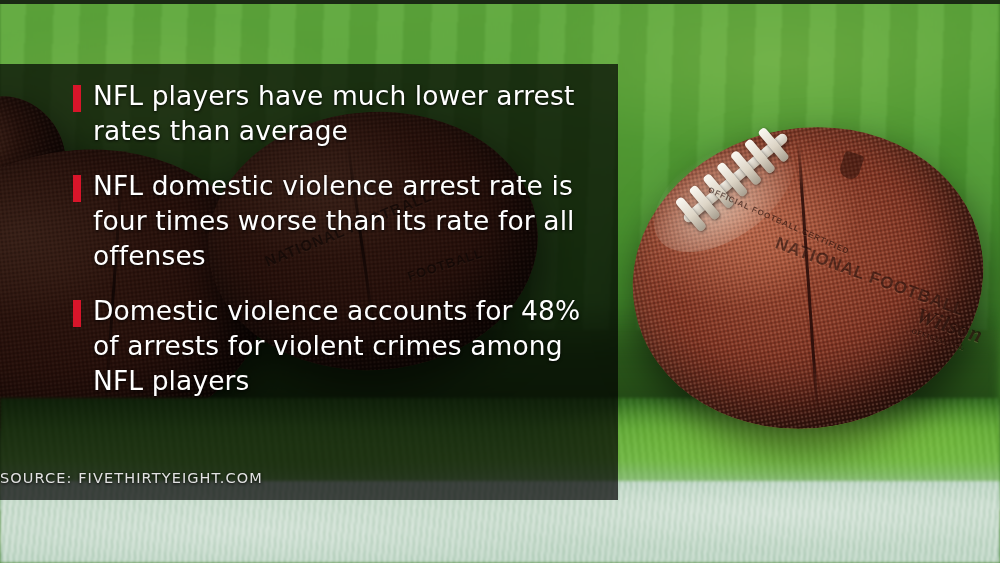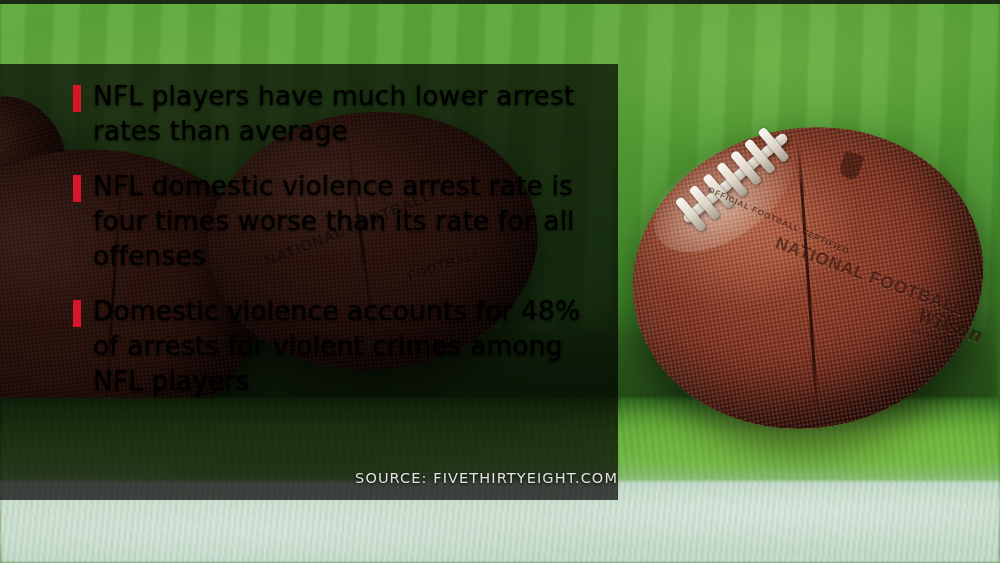--- a/index.html
+++ b/index.html
@@ -221,36 +221,36 @@
     margin-top:20px;
   }
   .bullet:first-child{ margin-top:14px; }
   .marker{
     position:absolute;
     left:73px; top:7px;
     width:8px; height:27px;
     background:#d8152a;
   }
   .bullet-text{
-    color:#000000;
+    color:#ffffff;
     font-family:"DejaVu Sans","Liberation Sans",sans-serif;
     font-size:26.5px;
     line-height:35px;
     font-weight:400;
     letter-spacing:.1px;
     max-width:495px;
     text-shadow:0 1px 3px rgba(0,0,0,.85);
   }
 
   
   #source{
     position:absolute;
     left:0; top:470px;
     width:618px;
-    text-align:right;
+    text-align:left;
     color:#e2e2e2;
     font-family:"DejaVu Sans","Liberation Sans",sans-serif;
     font-size:14.5px;
     letter-spacing:1.1px;
     text-shadow:0 1px 3px rgba(0,0,0,.9);
   }
 
   
   #top-bar{
     position:absolute; left:0; top:0; width:100%; height:4px;

